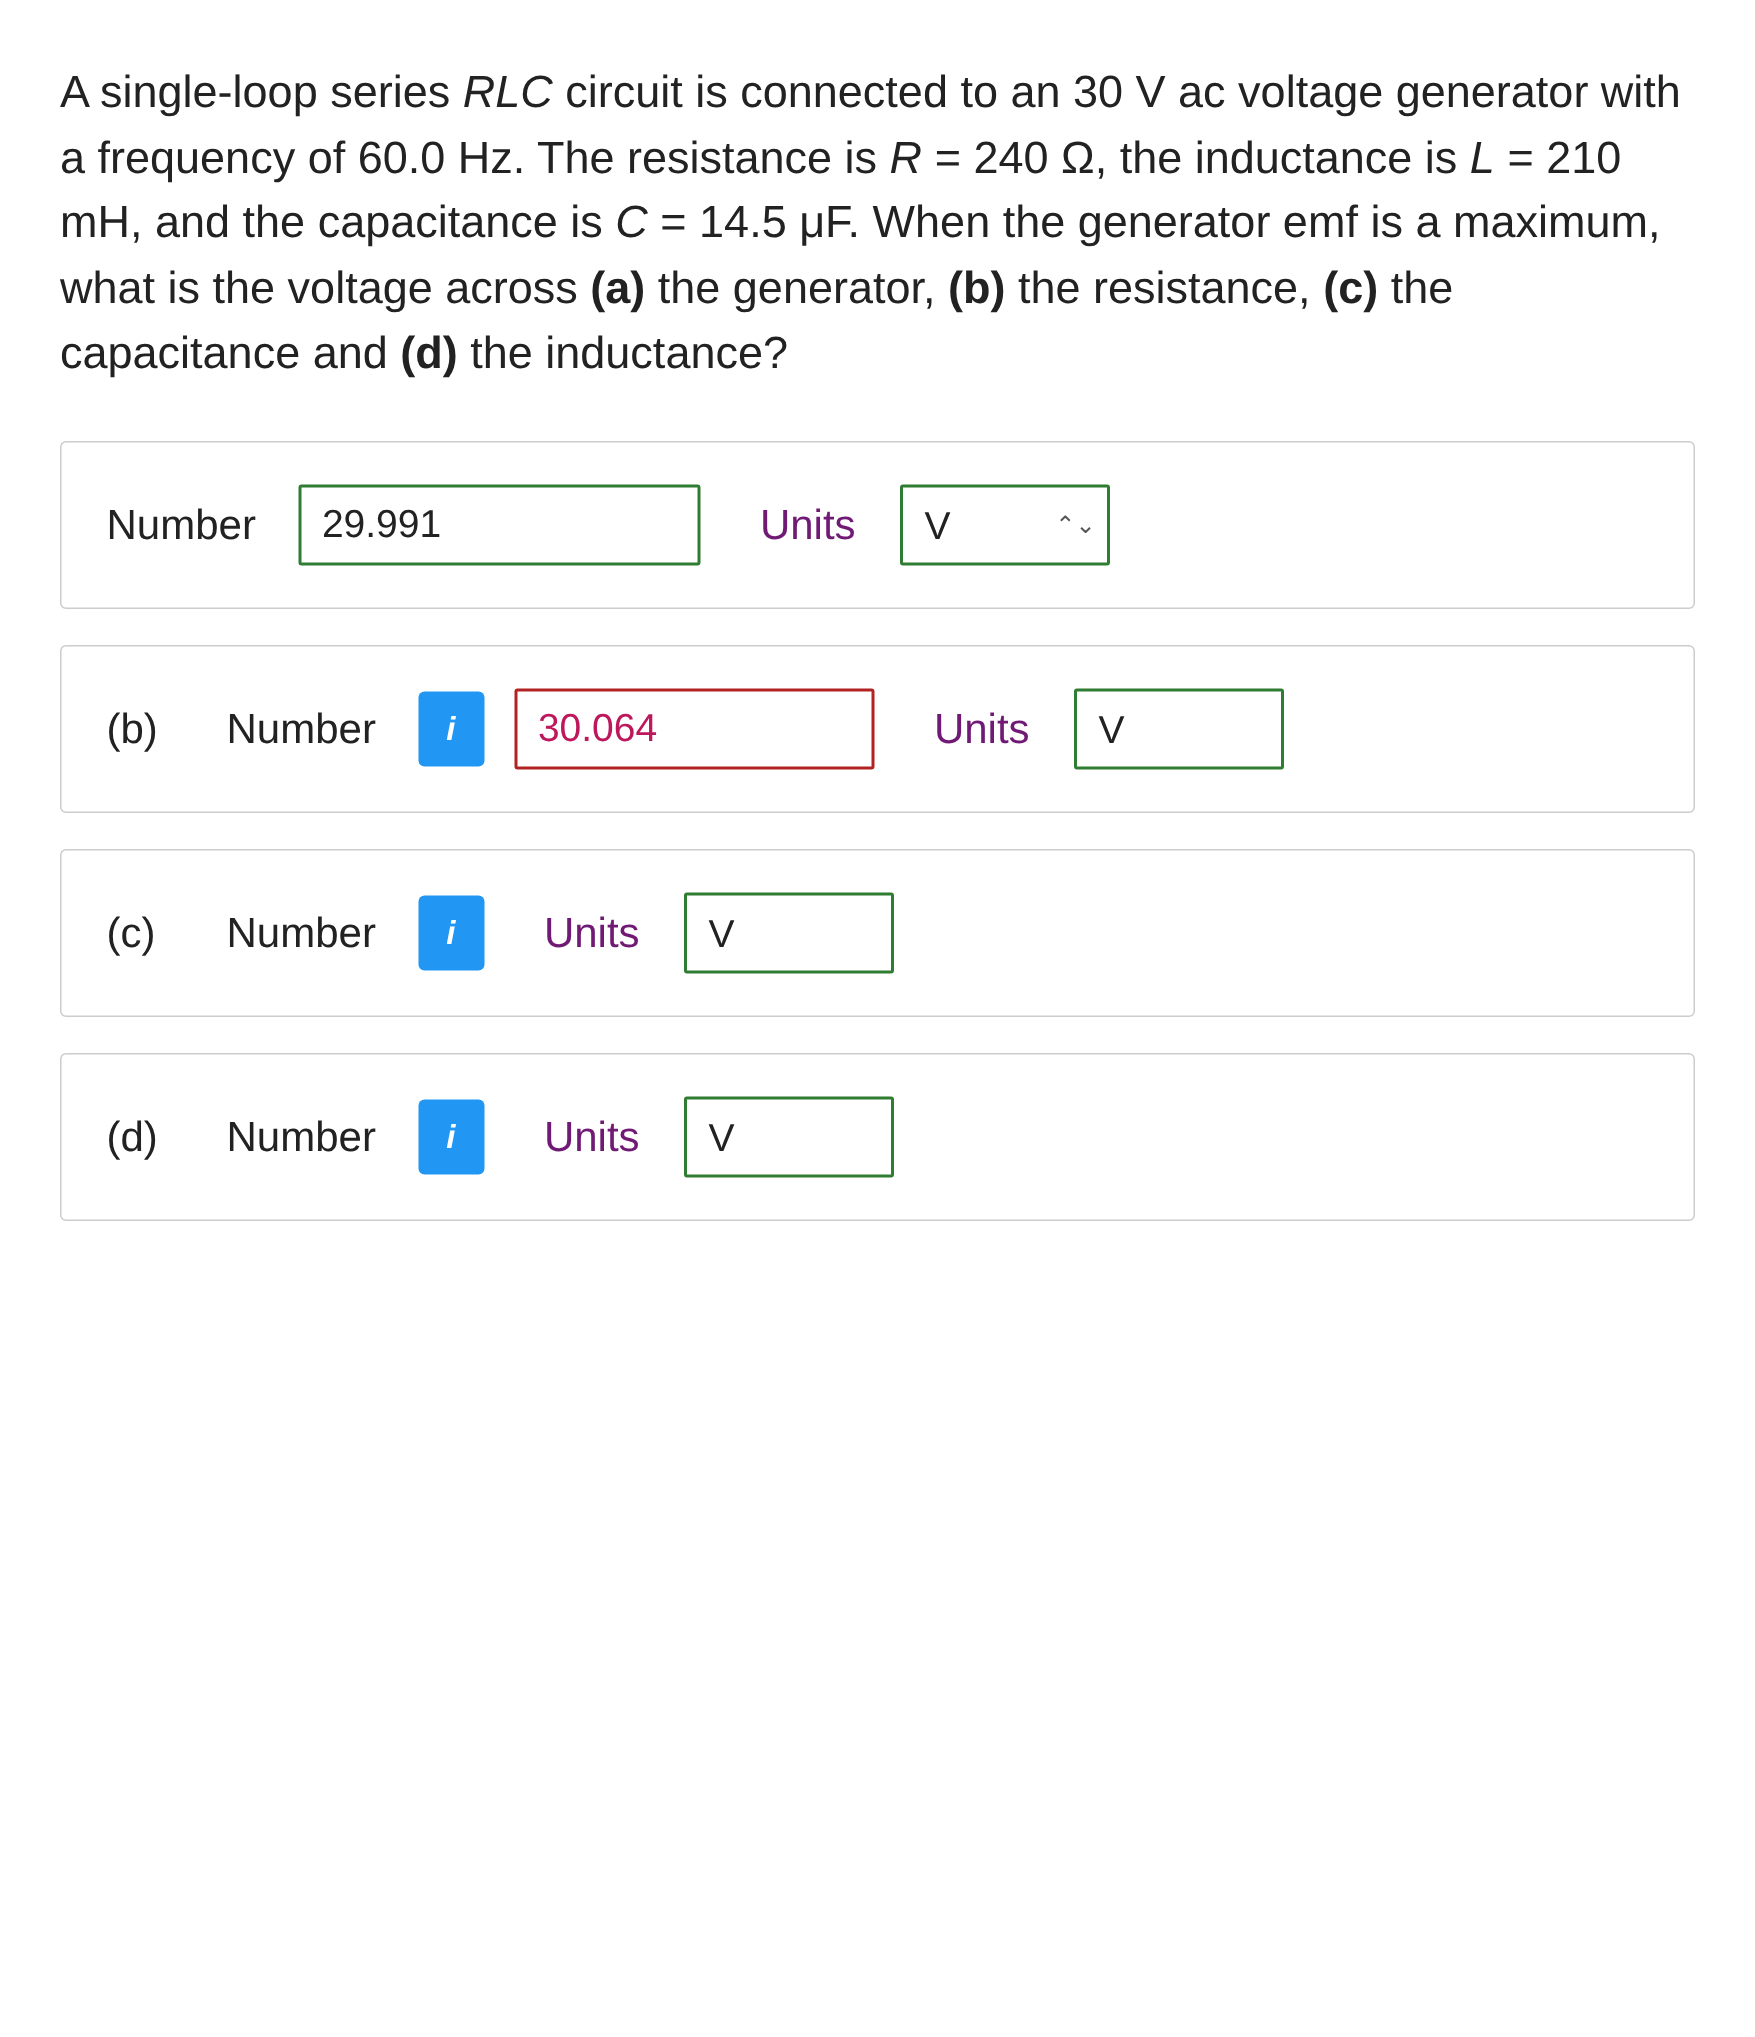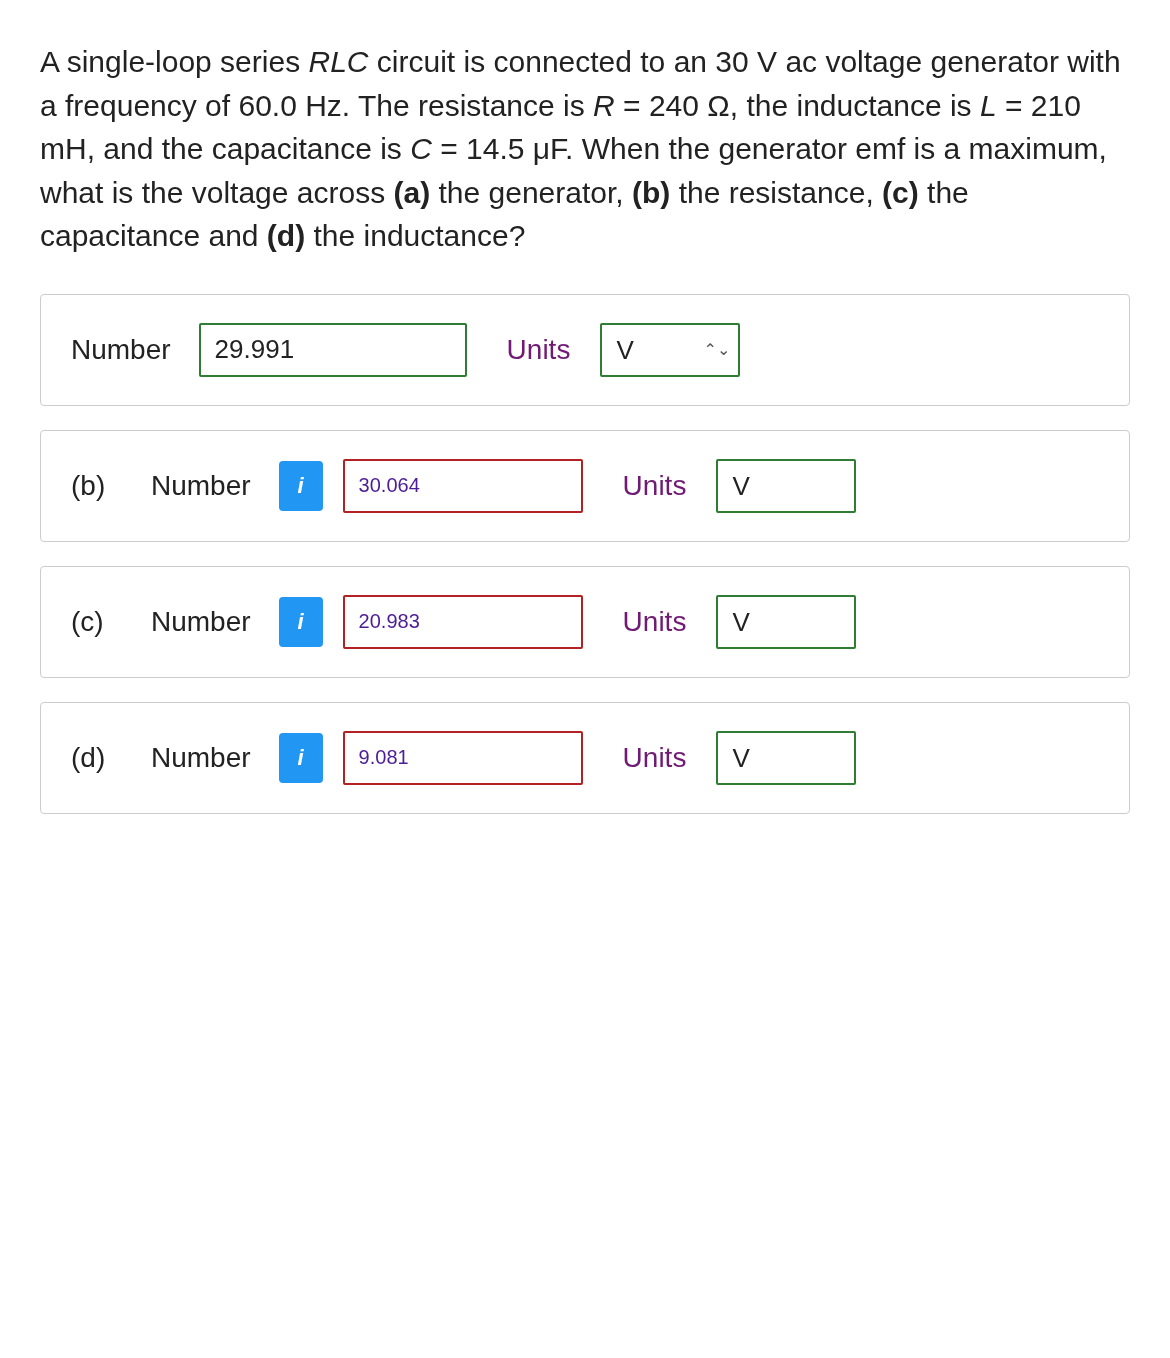--- a/index.html
+++ b/index.html
@@ -67,26 +67,26 @@
       display: flex;
       align-items: center;
       justify-content: center;
       cursor: pointer;
       flex-shrink: 0;
     }
 
     .number-input {
       border: 2px solid #b22222;
       border-radius: 2px;
-      font-size: 20px;
+      font-size: 26px;
       padding: 10px 14px;
       width: 240px;
       height: 54px;
       outline: none;
-      color: #4c1d95;
+      color: #be185d;
     }
 
     .units-label {
       font-size: 28px;
       color: #701a75;
       margin-left: 20px;
       margin-right: 10px;
     }
 
     .units-select {
@@ -173,38 +173,36 @@
     </select>
   </div>
 </div>
 
 <div class="answer-row">
   <span class="row-label">(c)</span>
   <span class="number-label">Number</span>
   <button class="info-btn">
     <em>i</em>
   </button>
-  <input class="number-input" type="text" value="20.983" style="">
   <span class="units-label">Units</span>
   <div class="units-select-wrapper">
     <select class="units-select">
       <option>V</option>
       <option>mV</option>
       <option>kV</option>
     </select>
   </div>
 </div>
 
 <div class="answer-row">
   <span class="row-label">(d)</span>
   <span class="number-label">Number</span>
   <button class="info-btn">
     <em>i</em>
   </button>
-  <input class="number-input" type="text" value="9.081" style="">
   <span class="units-label">Units</span>
   <div class="units-select-wrapper">
     <select class="units-select">
       <option>V</option>
       <option>mV</option>
       <option>kV</option>
     </select>
   </div>
 </div>
 

